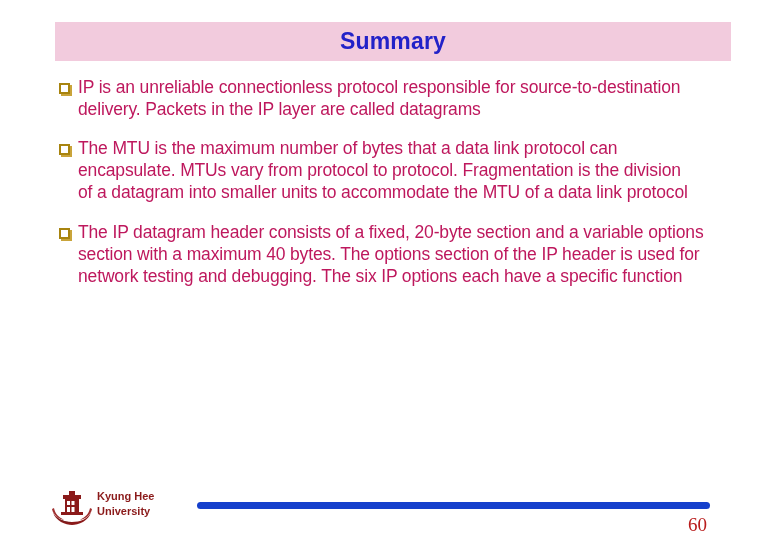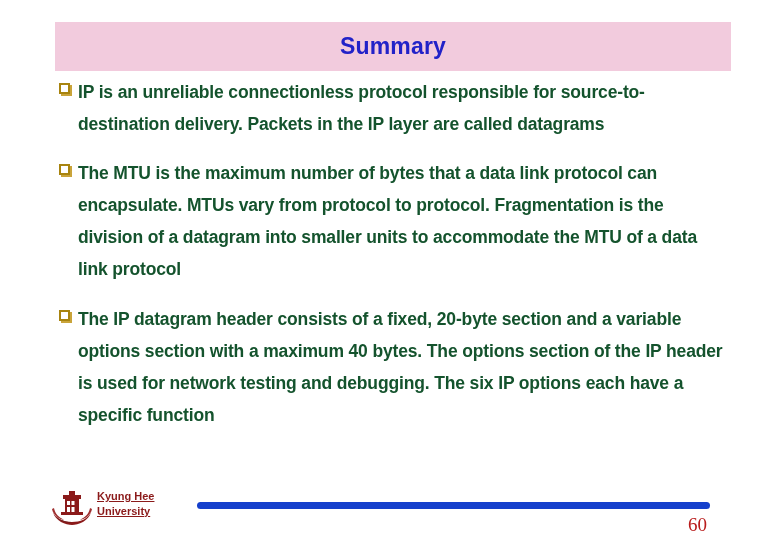--- a/index.html
+++ b/index.html
@@ -24,21 +24,21 @@
     height: 540px;
     background: #ffffff;
   }
 
   
   .title-band {
     position: absolute;
     left: 55px;
     top: 22px;
     width: 676px;
-    height: 49px;
+    height: 39px;
     background: #f2cbdd;
     display: flex;
     align-items: center;
     justify-content: center;
   }
   .title-text {
     font-family: "Liberation Sans", sans-serif;
     font-size: 23px;
     font-weight: bold;
     color: #2222c8;
@@ -52,23 +52,23 @@
     position: absolute;
     left: 56px;
     top: 76px;
     width: 680px;
   }
   .bullet {
     position: relative;
     padding-left: 22px;
     margin-bottom: 17px;
     font-size: 17.5px;
-    font-weight: bold;
-    color: #14532d;
-    line-height: 32px;
+    font-weight: normal;
+    color: #be185d;
+    line-height: 22px;
     letter-spacing: -0.15px;
   }
   .bullet:last-child { margin-bottom: 16px; }
 
   .bullet-marker {
     position: absolute;
     left: 3px;
     top: 7px;
     width: 11px;
     height: 11px;
@@ -96,21 +96,20 @@
   }
   .footer-brand {
     position: absolute;
     left: 97px;
     top: 489px;
     font-size: 11px;
     font-weight: bold;
     color: #8b1a1a;
     line-height: 15px;
     font-family: "Liberation Sans", sans-serif;
-    text-decoration: underline;
   }
   .footer-bar {
     position: absolute;
     left: 197px;
     top: 502px;
     width: 513px;
     height: 7px;
     background: #1540cc;
     border-radius: 3.5px;
   }

